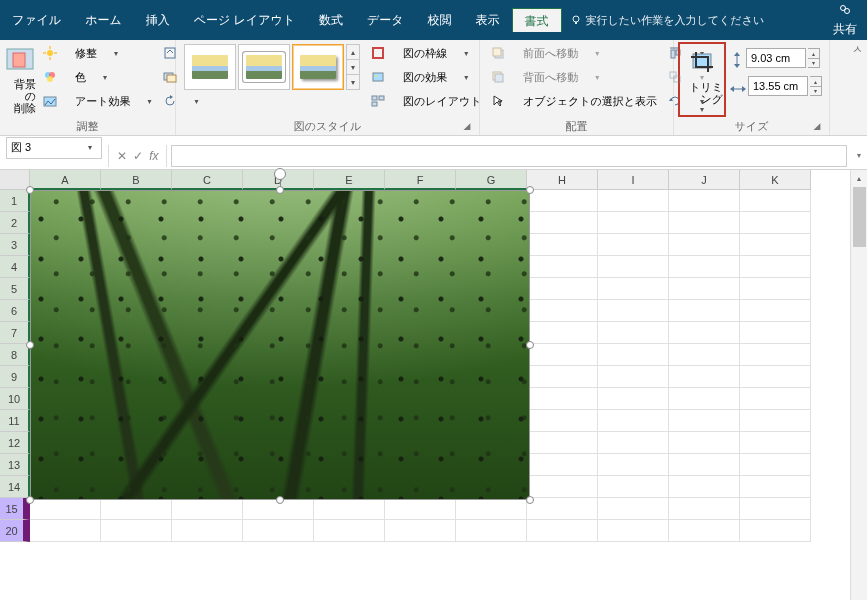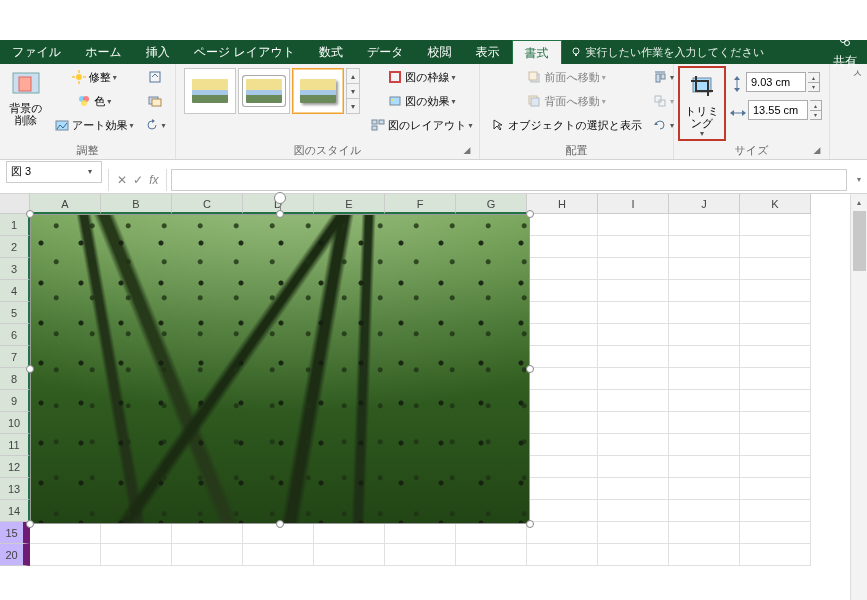--- a/index.html
+++ b/index.html
@@ -1,37 +1,37 @@
 <!DOCTYPE html>
 <html><head>
 <meta charset="utf-8">
 <style>
 * { margin: 0; padding: 0; box-sizing: border-box; font-family: "Meiryo UI", "Yu Gothic UI", sans-serif; }
 body { width: 867px; height: 600px; background: #fff; overflow: hidden; font-size: 12px; }
 
 
-.tabs { display: flex; align-items: center; background: #14532d; height: 24px; color: #fff; margin-top: 40px; }
+.tabs { display: flex; align-items: center; background: #0c4a6e; height: 40px; color: #fff; }
 .tab { padding: 0 12px; height: 24px; line-height: 24px; cursor: pointer; }
 .tab.active { background: #f3f3f3; color: #217346; border: 1px solid #217346; border-bottom: none; }
 .tell-me { flex: 1; display: flex; align-items: center; gap: 4px; padding-left: 8px; opacity: 0.9; font-size: 11px; }
 .share { display: flex; align-items: center; gap: 4px; padding: 0 10px; flex-direction: column; }
 
 
 .ribbon { display: flex; background: #f3f3f3; border-bottom: 1px solid #d4d4d4; height: 96px; }
 .group { display: flex; flex-direction: column; border-right: 1px solid #e1e1e1; padding: 2px 4px 0 4px; }
 .group-body { flex: 1; display: flex; align-items: flex-start; }
 .group-label { text-align: center; font-size: 11px; color: #666; padding: 2px 0; height: 18px; position: relative; }
 .dialog-launcher { position: absolute; right: 2px; bottom: 2px; width: 12px; height: 12px; font-size: 9px; color: #777; cursor: pointer; }
 
 .big-btn { display: flex; flex-direction: column; align-items: center; justify-content: flex-start; width: 44px; padding-top: 2px; cursor: pointer; }
 .big-btn .icon { width: 32px; height: 32px; display: flex; align-items: center; justify-content: center; }
-.big-btn .label { font-size: 11px; text-align: center; line-height: 1.1; margin-top: 2px; }
+.big-btn .label { font-size: 11px; text-align: right; line-height: 1.1; margin-top: 2px; }
 
 .mini-col { display: flex; flex-direction: column; gap: 2px; margin-left: 2px; }
-.mini-btn { display: flex; align-items: center; gap: 2px; height: 22px; padding: 0 4px; cursor: pointer; font-size: 11px; white-space: nowrap; justify-content: center; }
+.mini-btn { display: flex; align-items: center; gap: 17px; height: 22px; padding: 0 4px; cursor: pointer; font-size: 11px; white-space: nowrap; }
 .mini-btn .icon { width: 16px; height: 16px; display: flex; align-items: center; justify-content: center; }
 .dd { color: #555; font-size: 8px; }
 
 .style-gallery { display: flex; gap: 2px; align-items: center; margin: 2px 0 0 4px; }
 .style-thumb { width: 52px; height: 46px; border: 1px solid #c7c7c7; background: #fff; display: flex; align-items: center; justify-content: center; position: relative; cursor: pointer; }
 .style-thumb.sel { border: 1px solid #f0a030; box-shadow: inset 0 0 0 1px #f8d090; }
 .style-thumb .pic { width: 36px; height: 24px; background: linear-gradient(to top,#6a8a5a 35%,#a8c8e8 35%,#a8c8e8 55%,#f0e090 55%); border-radius: 1px; }
 .gallery-handle { width: 14px; display: flex; flex-direction: column; border: 1px solid #c7c7c7; height: 46px; }
 .gallery-handle div { flex: 1; display:flex; align-items:center; justify-content:center; font-size:8px; color:#555; border-bottom:1px solid #c7c7c7; cursor:pointer; }
 .gallery-handle div:last-child { border-bottom:none; }

